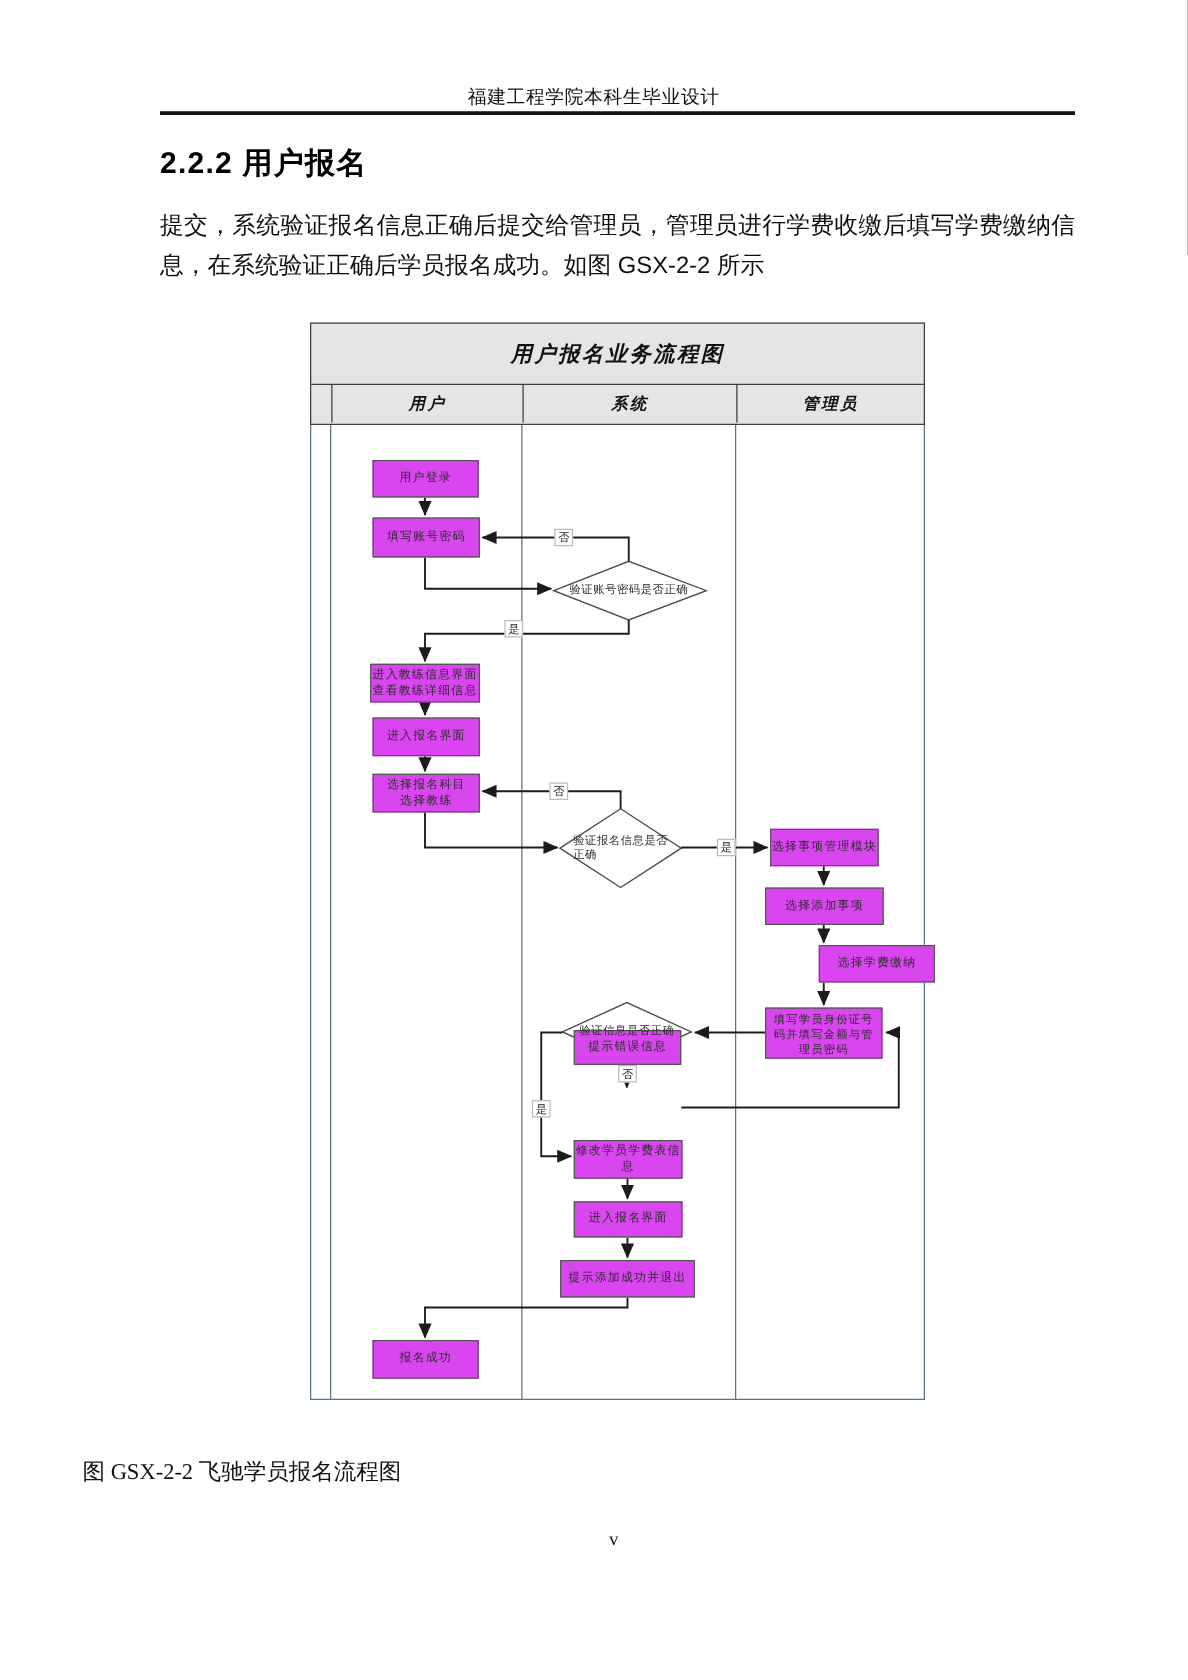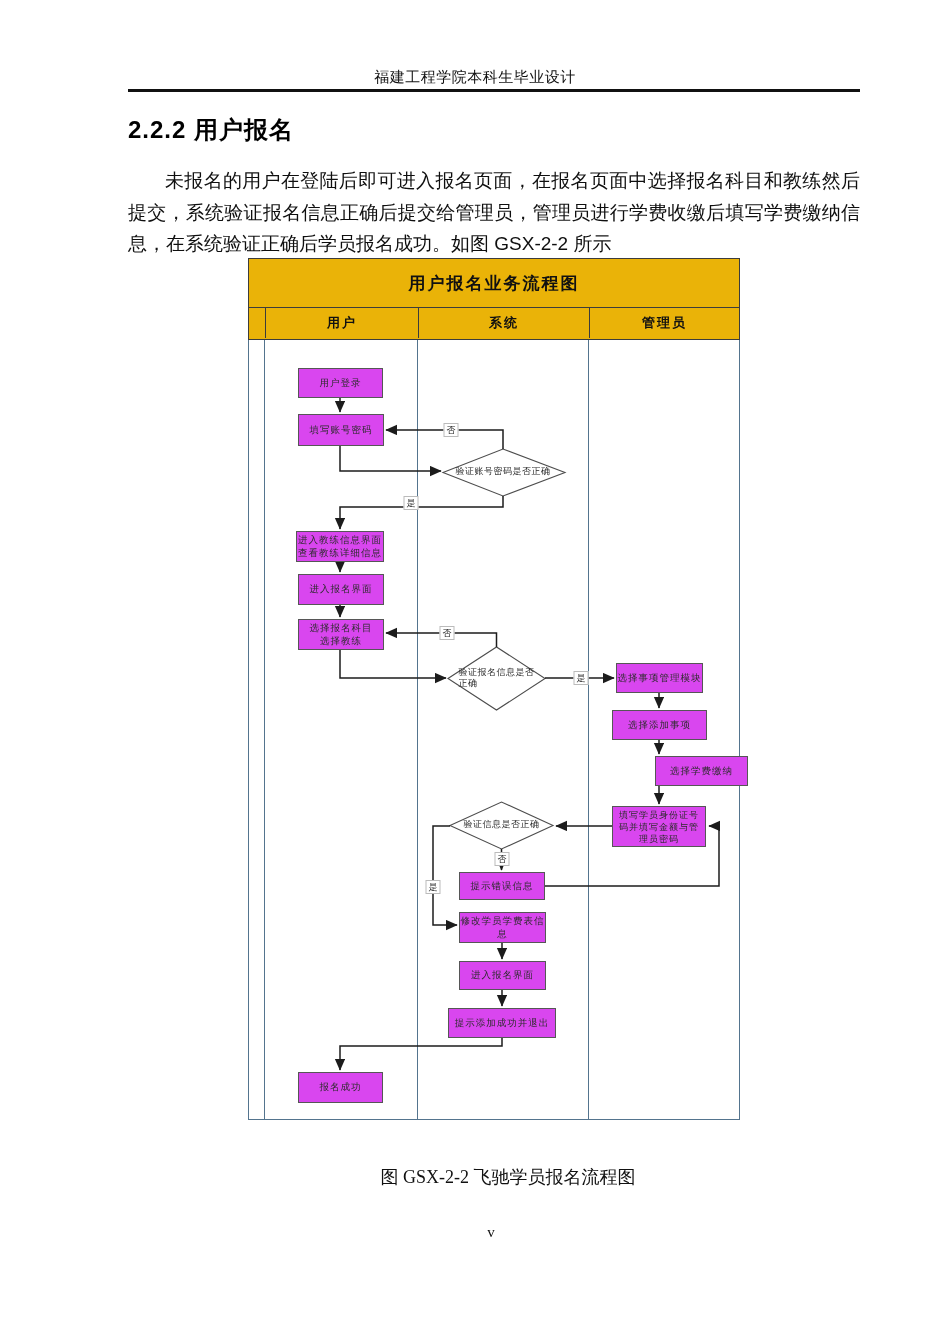--- a/index.html
+++ b/index.html
@@ -8,27 +8,27 @@
   
   .doc-header{position:absolute;left:0;top:68px;width:950px;text-align:center;
               font-size:15px;letter-spacing:0.5px;color:#111;}
   .doc-rule{position:absolute;left:128px;top:89px;width:732px;height:2.5px;background:#111;}
   .sec-heading{position:absolute;left:128px;top:114px;font-size:24px;font-weight:bold;
                letter-spacing:1px;color:#000;}
   .para{position:absolute;left:128px;top:165px;width:732px;font-size:19px;line-height:31.5px;color:#0f0f0f;}
   .para .ln{width:732px;}
   .para .just{text-align:justify;text-align-last:justify;}
   .para .ind{padding-left:37px;width:695px;}
-  .caption{position:absolute;left:66px;top:1165px;width:884px;text-align:center;
+  .caption{position:absolute;left:66px;top:1165px;width:884px;
            font-family:"Liberation Serif","DejaVu Serif",serif;font-size:18px;color:#111;}
   .pageno{position:absolute;left:32px;top:1224px;width:918px;text-align:center;
           font-family:"Liberation Serif","DejaVu Serif",serif;font-size:15px;color:#111;}
   
   .fc-top{position:absolute;left:248px;top:258px;width:492px;height:82px;
-          border:1.5px solid #3c3c3c;box-sizing:border-box;background:#eab308;}
+          border:1.5px solid #3c3c3c;box-sizing:border-box;background:#e5e5e5;font-style:italic;}
   .fc-title{position:absolute;left:0;top:0;width:100%;height:49px;display:flex;
             align-items:center;justify-content:center;font-size:17px;font-weight:bold;
             letter-spacing:2px;color:#111;border-bottom:1.3px solid #3c3c3c;box-sizing:border-box;}
   .fc-lanehdr{position:absolute;left:0;top:49px;width:100%;height:30px;display:flex;box-sizing:border-box;}
   .fc-lanehdr .cell{display:flex;align-items:center;justify-content:center;
                     font-size:13px;font-weight:bold;letter-spacing:2px;color:#111;
                     border-left:1.2px solid #3c3c3c;box-sizing:border-box;}
   .fc-lanehdr .strip{width:16px;border-left:none;}
   .fc-lanehdr .c1{width:153px;} .fc-lanehdr .c2{width:171px;} .fc-lanehdr .c3{flex:1;}
   .fc-body{position:absolute;left:248px;top:340px;width:492px;height:780px;
@@ -51,21 +51,20 @@
 <body>
 
 <div class="page">
 
   <div class="doc-header">福建工程学院本科生毕业设计</div>
   <div class="doc-rule"></div>
 
   <div class="sec-heading">2.2.2 用户报名</div>
 
   <div class="para">
-    <div class="ln just ind">未报名的用户在登陆后即可进入报名页面，在报名页面中选择报名科目和教练然后</div>
     <div class="ln just">提交，系统验证报名信息正确后提交给管理员，管理员进行学费收缴后填写学费缴纳信</div>
     <div class="ln">息，在系统验证正确后学员报名成功。如图 GSX-2-2 所示</div>
   </div>
 
   <div class="fc-top">
     <div class="fc-title">用户报名业务流程图</div>
     <div class="fc-lanehdr">
       <div class="cell strip"></div>
       <div class="cell c1">用户</div>
       <div class="cell c2">系统</div>
@@ -119,21 +118,21 @@
 查看教练详细信息</div>
   <div class="node" style="left:298px;top:574px;width:86px;height:31px;">进入报名界面</div>
   <div class="node" style="left:298px;top:619px;width:86px;height:31px;">选择报名科目
 选择教练</div>
   <div class="node" style="left:616px;top:663px;width:87px;height:30px;">选择事项管理模块</div>
   <div class="node" style="left:612px;top:710px;width:95px;height:30px;">选择添加事项</div>
   <div class="node" style="left:613px;top:756px;width:93px;height:30px;margin-left:42px;">选择学费缴纳</div>
   <div class="node" style="left:612px;top:806px;width:94px;height:41px;font-size:9px;line-height:12px;">填写学员身份证号
 码并填写金额与管
 理员密码</div>
-  <div class="node" style="left:459px;top:872px;width:86px;height:28px;">提示错误信息</div>
+  <div class="node" style="left:459px;top:824px;width:86px;height:28px;">提示错误信息</div>
   <div class="node" style="left:459px;top:912px;width:87px;height:31px;">修改学员学费表信
 息</div>
   <div class="node" style="left:459px;top:961px;width:87px;height:29px;">进入报名界面</div>
   <div class="node" style="left:448px;top:1008px;width:108px;height:30px;">提示添加成功并退出</div>
   <div class="node" style="left:298px;top:1072px;width:85px;height:31px;">报名成功</div>
 
   <div class="dlabel" style="left:448px;top:460px;width:110px;height:24px;">验证账号密码是否正确</div>
   <div class="dlabel" style="left:446px;top:655px;width:101px;height:46px;">验证报名信息是否
 正确</div>
   <div class="dlabel" style="left:452px;top:812px;width:99px;height:26px;">验证信息是否正确</div>

